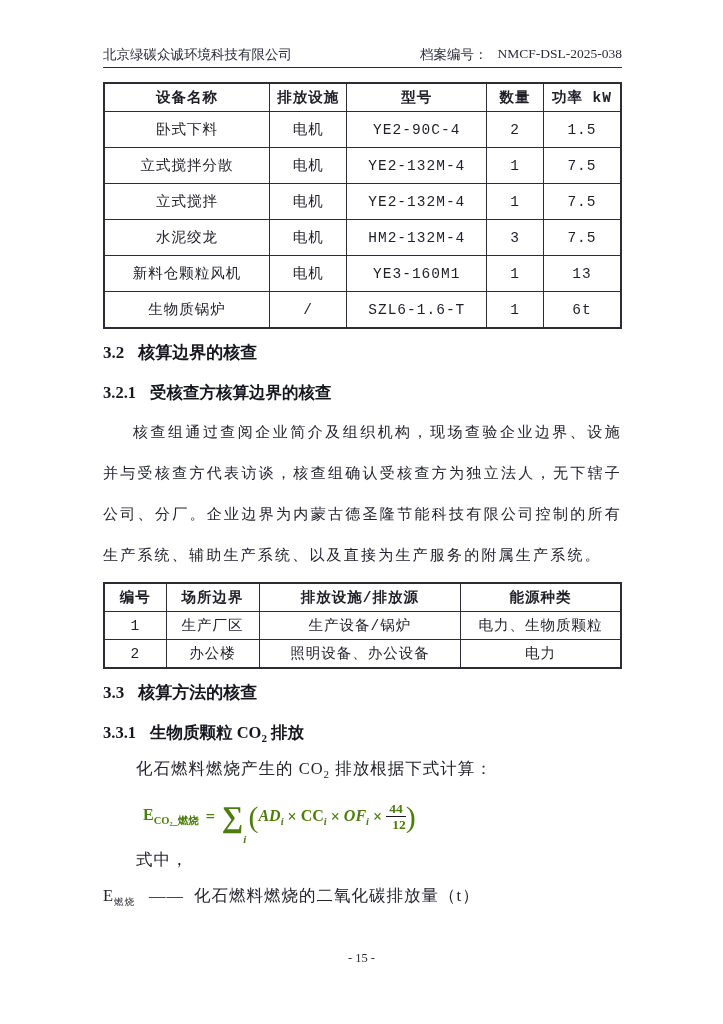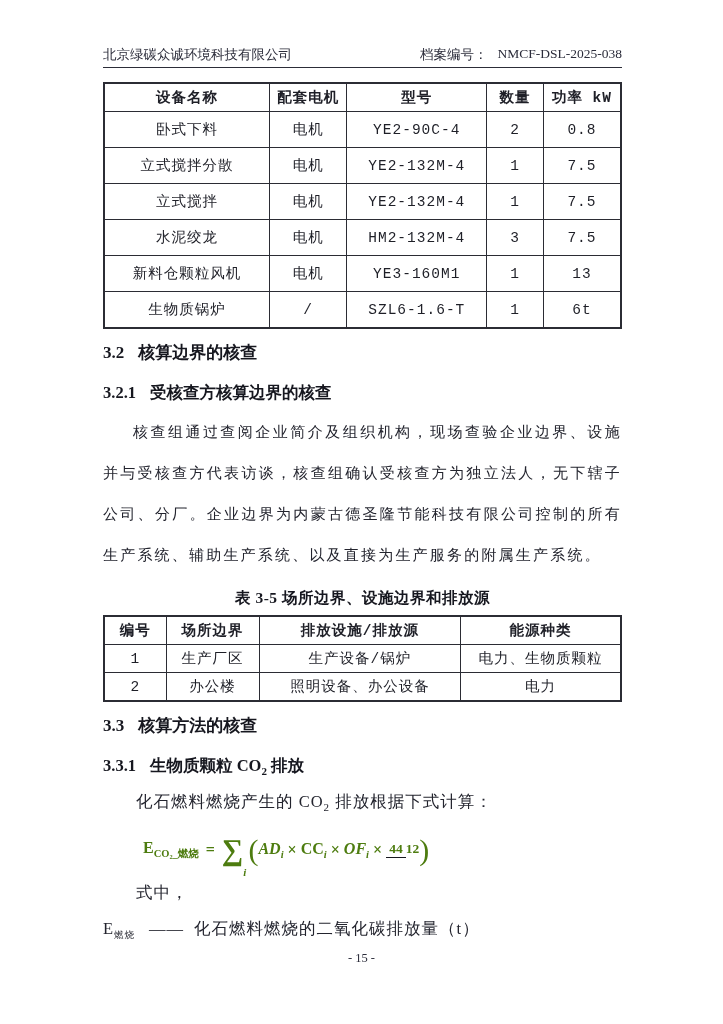--- a/index.html
+++ b/index.html
@@ -100,21 +100,21 @@
   .f-sigma-sub {
     font-size: 11px; font-style: italic;
     align-self: flex-end; margin: 0 2px -4px 0;
   }
   .f-paren { font-size: 30px; font-weight: 400; line-height: 1; }
   .f-term { font-style: italic; }
   .f-term.upright { font-style: normal; }
   .f-term sub { font-size: 10.5px; font-style: italic; }
   .f-times { margin: 0 4px; font-weight: 600; }
   .f-frac {
-    display: inline-flex; flex-direction: row; align-items: flex-start;
+    display: inline-flex; flex-direction: column; align-items: flex-end;
     font-size: 13.5px; line-height: 1.15; font-style: normal;
   }
   .f-frac .num { border-bottom: 1.3px solid #16171f; padding: 0 3px; }
   .where-line {
     margin: 8px 0 0 0; font-size: 16.5px; text-indent: 2em;
     letter-spacing: 1px; color: #23242e;
   }
   .def-line {
     margin: 14px 0 0 0; font-size: 16.5px; letter-spacing: 1px; color: #23242e;
   }
@@ -146,33 +146,33 @@
     <colgroup>
       <col style="width:32%">
         <col style="width:15%">
         <col style="width:27%">
         <col style="width:11%">
         <col style="width:15%">
     </colgroup>
     <thead>
       <tr>
         <th>设备名称</th>
-        <th>配套电机</th>
+        <th>排放设施</th>
         <th>型号</th>
         <th>数量</th>
         <th>功率 kW</th>
       </tr>
     </thead>
     <tbody>
         <tr>
           <td>卧式下料</td>
           <td>电机</td>
           <td>YE2-90C-4</td>
           <td>2</td>
-          <td>0.8</td>
+          <td>1.5</td>
         </tr>
         <tr>
           <td>立式搅拌分散</td>
           <td>电机</td>
           <td>YE2-132M-4</td>
           <td>1</td>
           <td>7.5</td>
         </tr>
         <tr>
           <td>立式搅拌</td>
@@ -207,21 +207,20 @@
 
   <p class="h2">
     <span class="sec-num">3.2</span><span>核算边界的核查</span>
   </p>
   <p class="h3">
     <span class="sec-num">3.2.1</span><span>受核查方核算边界的核查</span>
   </p>
 
   <p class="body-par">核查组通过查阅企业简介及组织机构，现场查验企业边界、设施并与受核查方代表访谈，核查组确认受核查方为独立法人，无下辖子公司、分厂。企业边界为内蒙古德圣隆节能科技有限公司控制的所有生产系统、辅助生产系统、以及直接为生产服务的附属生产系统。</p>
 
-  <div class="table-caption">表 3-5 场所边界、设施边界和排放源</div>
   <table class="boundary-table">
     <colgroup>
       <col style="width:12%">
         <col style="width:18%">
         <col style="width:39%">
         <col style="width:31%">
     </colgroup>
     <thead>
       <tr>
         <th>编号</th>

